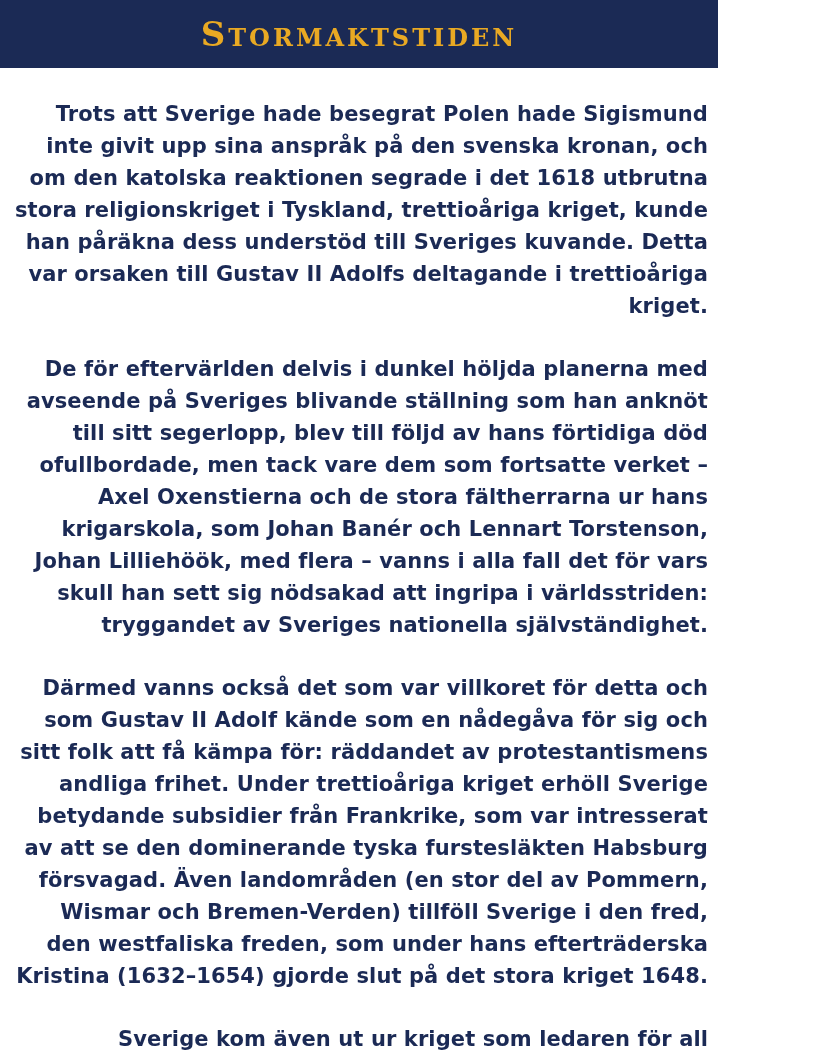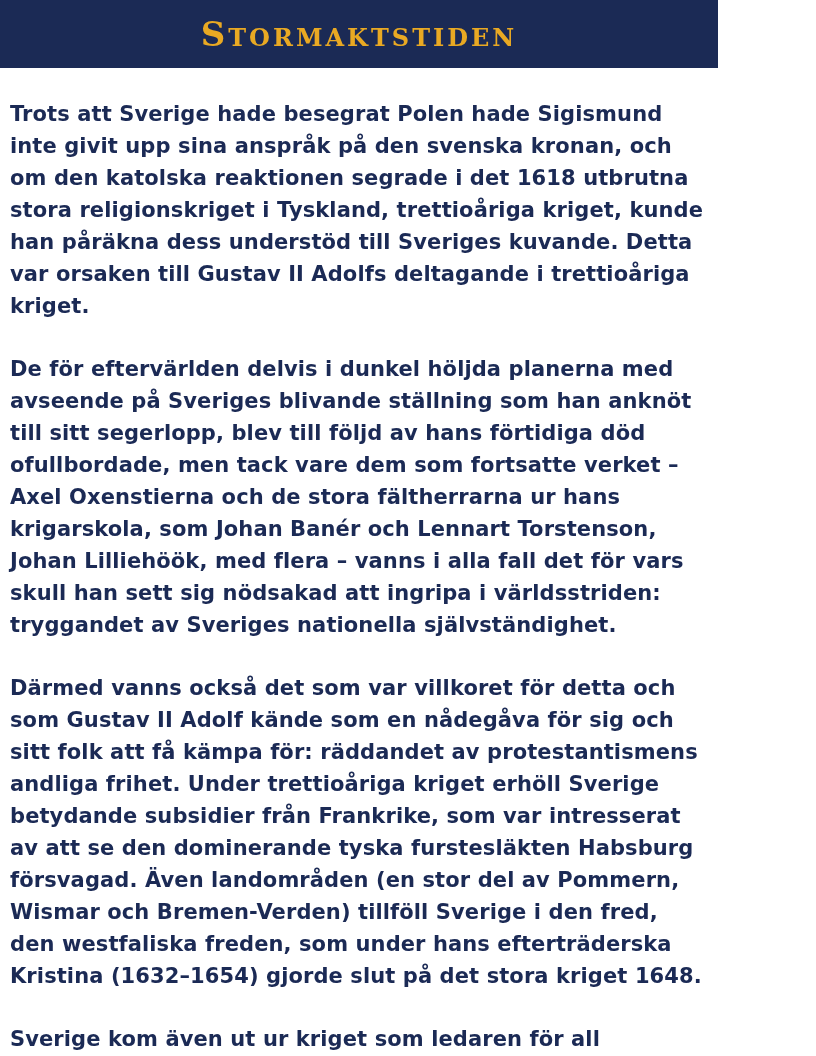--- a/index.html
+++ b/index.html
@@ -38,21 +38,21 @@
     padding: 30px 10px 0 10px;
     font-family: "DejaVu Sans", "Liberation Sans", sans-serif;
     font-weight: bold;
     font-size: 21px;
     line-height: 32px;
     color: #1b2a55;
     letter-spacing: 0.1px;
   }
   .document-body p {
     margin: 0 0 31px 0;
-    text-align: left;
+    text-align: right;
   }
 </style>
 </head>
 <body>
 
 <div class="page">
   <div class="header-bar">
     <div class="page-title">Stormaktstiden</div>
   </div>
   <div class="document-body">

